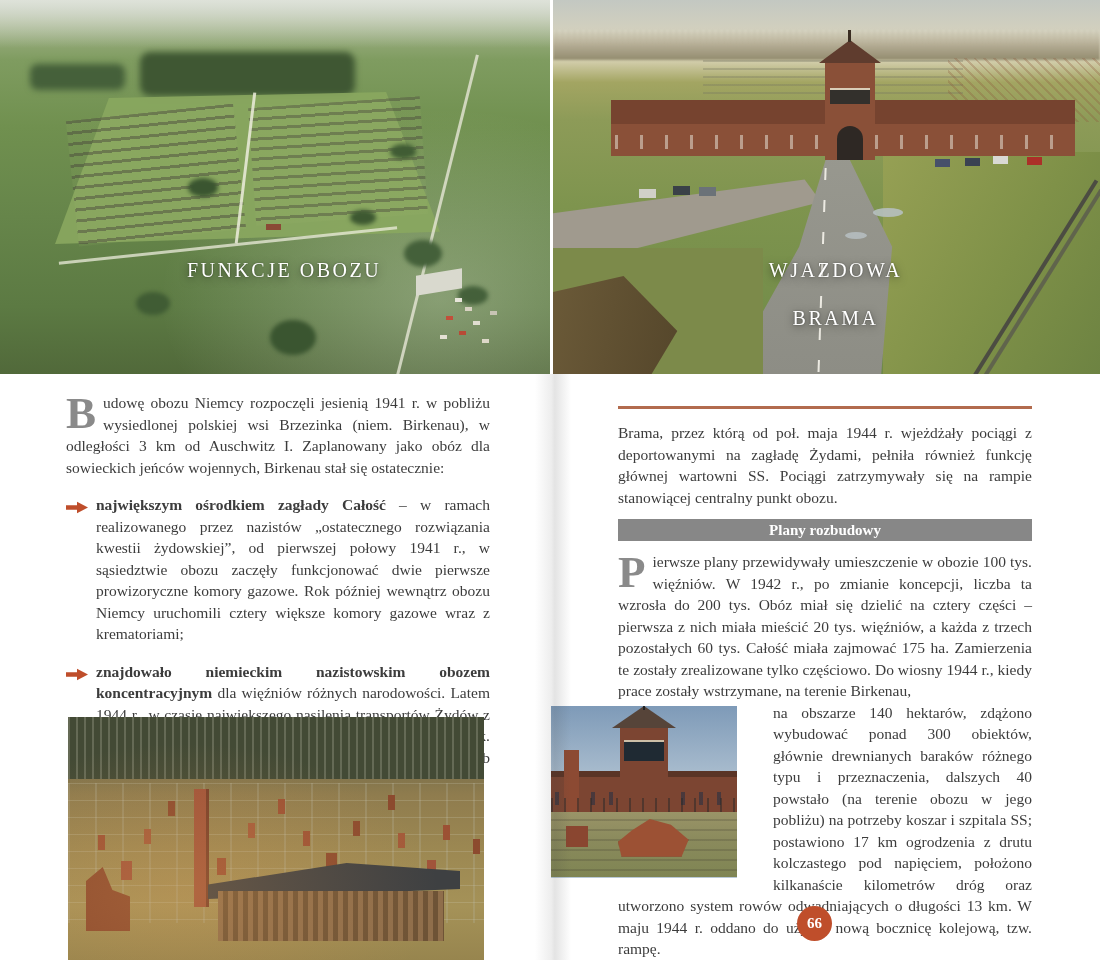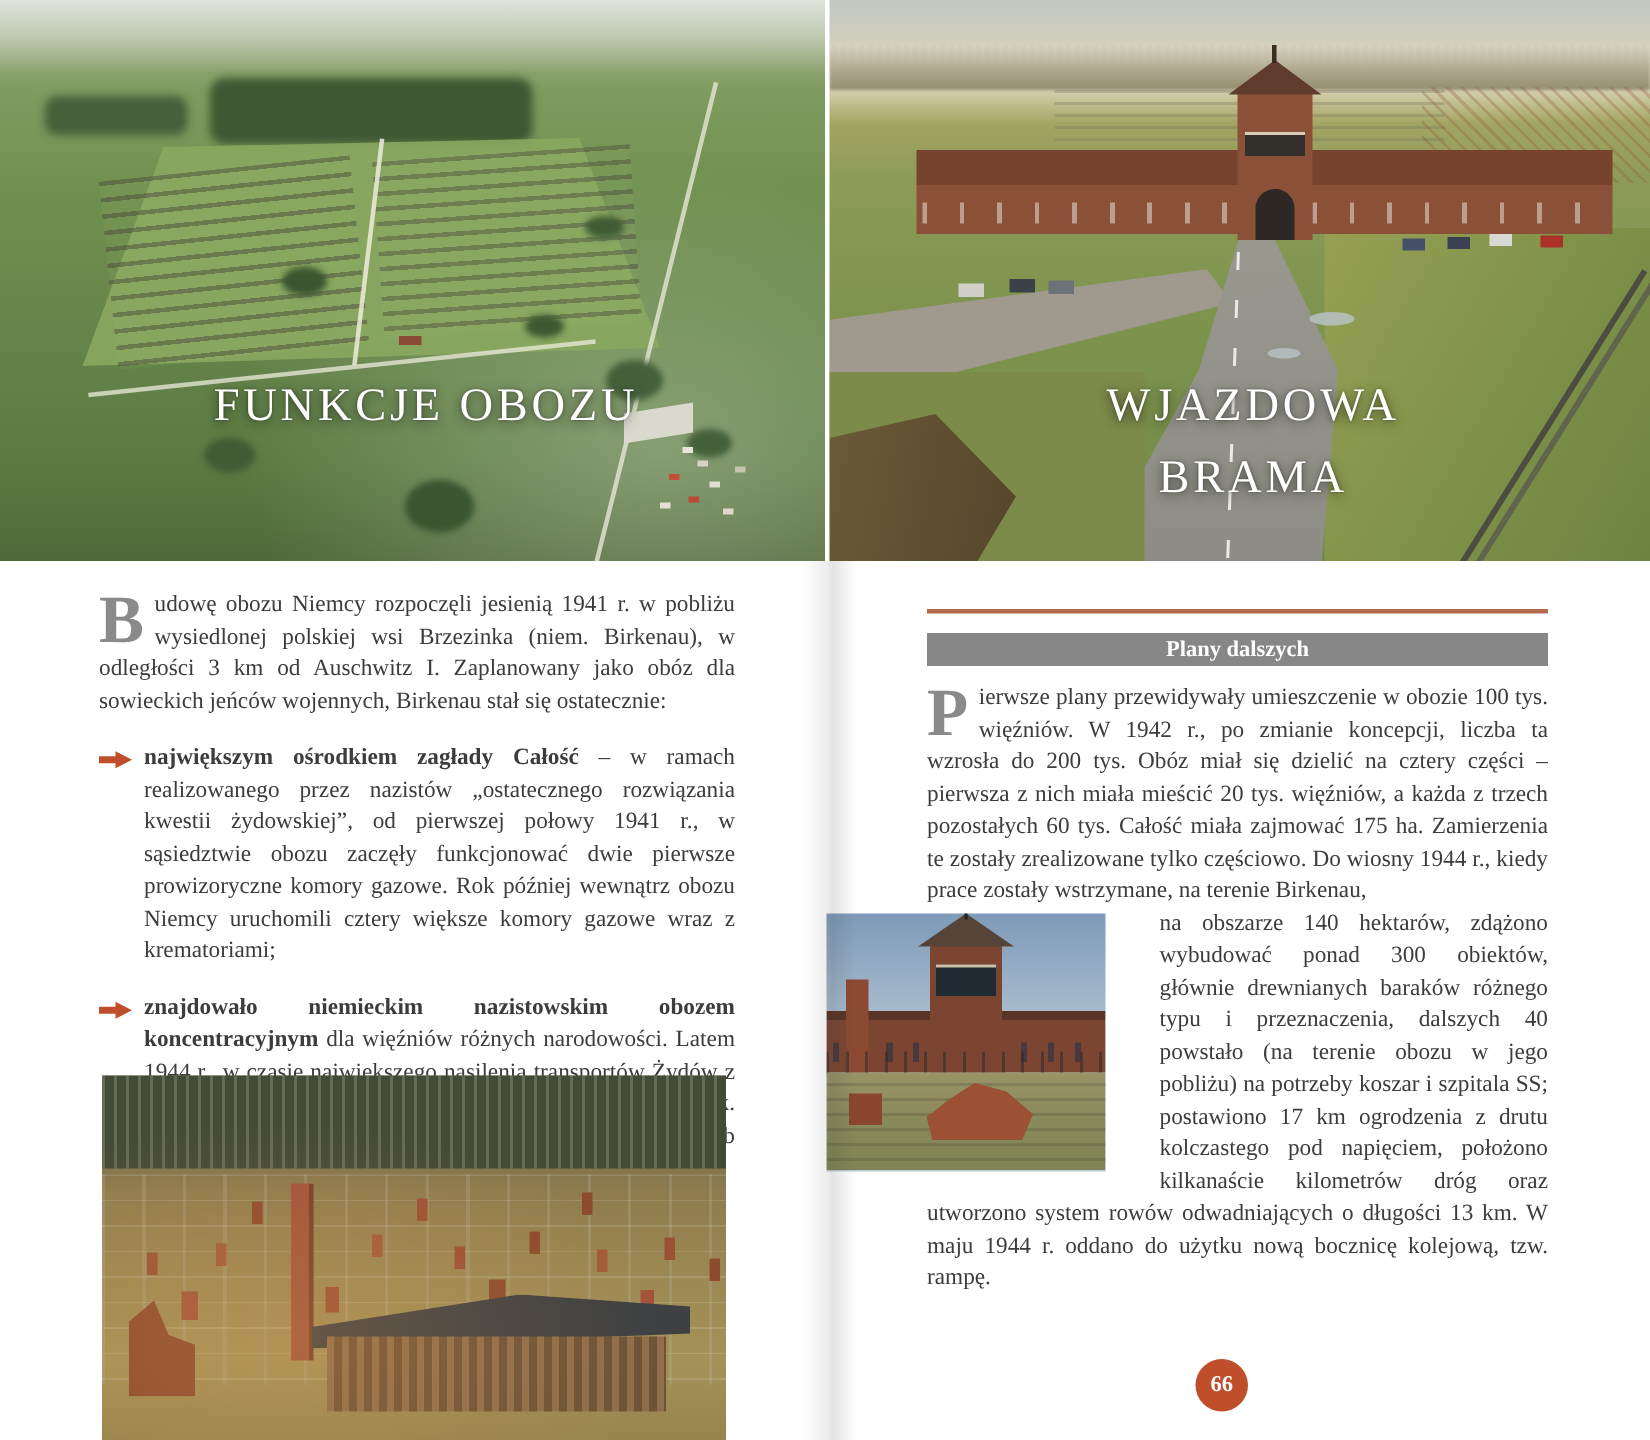--- a/index.html
+++ b/index.html
@@ -84,21 +84,21 @@
            box-shadow:26px 1px 0 #6b7278,-34px 3px 0 #d0d0c8;}
   .rh-dirt{left:0;top:276px;width:168px;height:100px;
            background:linear-gradient(100deg,#6b5a38,#57482c 70%);
            clip-path:polygon(0 16%,42% 0,74% 55%,58% 100%,0 100%);}
   .rh-grassLF{left:0;top:248px;width:210px;height:128px;background:#7c8a4a;z-index:-0;}
   .rh-puddle1{left:320px;top:208px;width:30px;height:9px;border-radius:50%;background:#b9c2c6;opacity:.85;}
   .rh-puddle2{left:292px;top:232px;width:22px;height:7px;border-radius:50%;background:#b9c2c6;opacity:.8;}
 
   
   .hero-title{position:absolute;left:0;right:0;top:246px;text-align:center;color:#fff;
-              font-size:31px;letter-spacing:2.5px;line-height:48px;
+              font-size:20px;letter-spacing:2.5px;line-height:48px;
               text-shadow:0 2px 8px rgba(0,0,0,.55),0 0 2px rgba(0,0,0,.35);padding-left:18px;}
 
   
   .col{position:absolute;text-align:justify;font-size:15.5px;line-height:21.5px;}
   .col-left{left:66px;top:392px;width:424px;}
   .col-right{left:618px;top:406px;width:414px;}
   .dropcap{float:left;font-size:45px;line-height:35px;padding:4px 7px 0 0;
            color:var(--dropcap);font-weight:bold;}
   .bullet{position:relative;padding-left:30px;margin-top:16px;}
   .arrow-icon{position:absolute;left:0;top:4px;color:var(--accent);}
@@ -242,22 +242,23 @@
     <div class="art pr-chimneys"></div>
     <div class="art pr-ruinL"></div>
     <div class="art pr-chimF"></div>
     <div class="art pr-barrack-roof"></div>
     <div class="art pr-barrack-wall"></div>
     <div class="art pr-glow"></div>
   </div>
 
   <div class="col col-right">
     <div class="rule"></div>
-
-    <div class="section-bar"><span>Plany dalszych</span></div>
+    <p>Brama, przez którą od poł. maja 1944 r. wjeżdżały pociągi z deportowanymi na zagładę Żydami, pełniła również funkcję głównej wartowni SS. Pociągi zatrzymywały się na rampie stanowiącej centralny punkt obozu.</p>
+
+    <div class="section-bar"><span>Plany rozbudowy</span></div>
 
     <p class="sec-start"><span class="dropcap">P</span><span>ierwsze plany przewidywały umieszczenie w obozie 100 tys. więźniów. W 1942 r., po zmianie koncepcji, liczba ta wzrosła do 200 tys. Obóz miał się dzielić na cztery części – pierwsza z nich miała mieścić 20 tys. więźniów, a każda z trzech pozostałych 60 tys. Całość miała zajmować 175 ha. Zamierzenia te zostały zrealizowane tylko częściowo. Do wiosny 1944 r., kiedy prace zostały wstrzymane, na terenie Birkenau,</span></p>
 
     <div>
 
       <div class="photo-tower">
         <div class="art pt-bldg"></div>
         <div class="art pt-bldg-win"></div>
         <div class="art pt-tower"></div>
         <div class="art pt-tower-win"></div>

